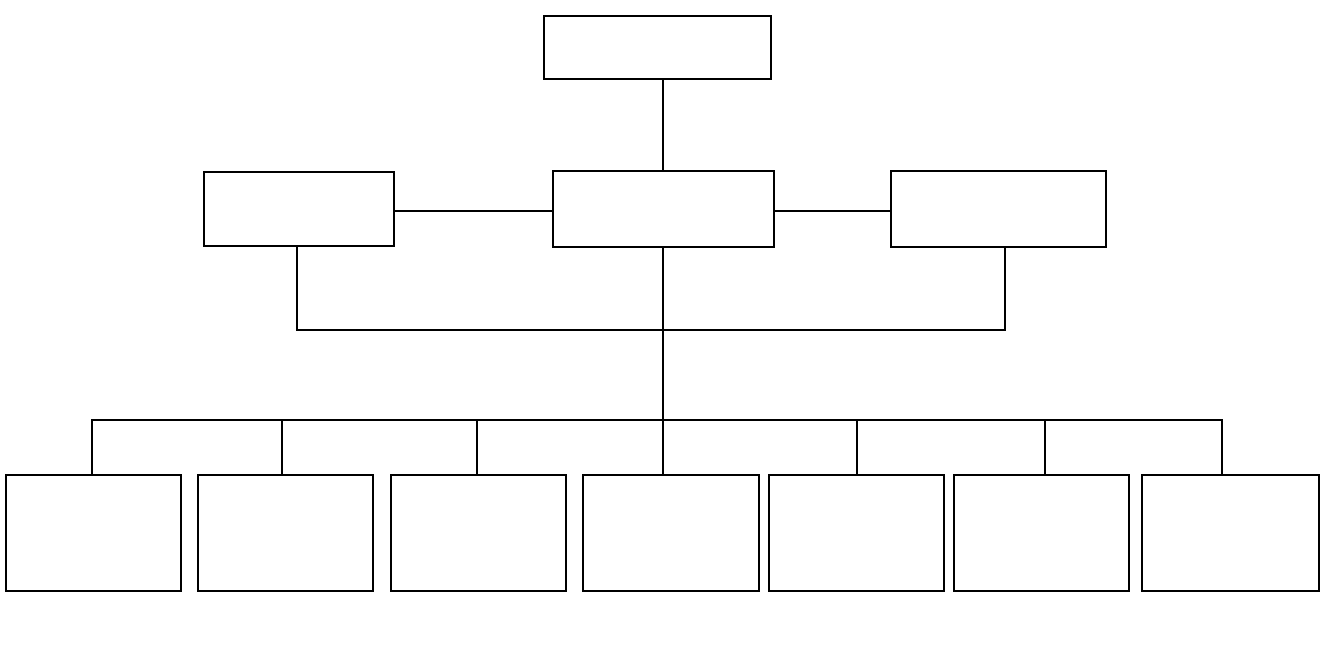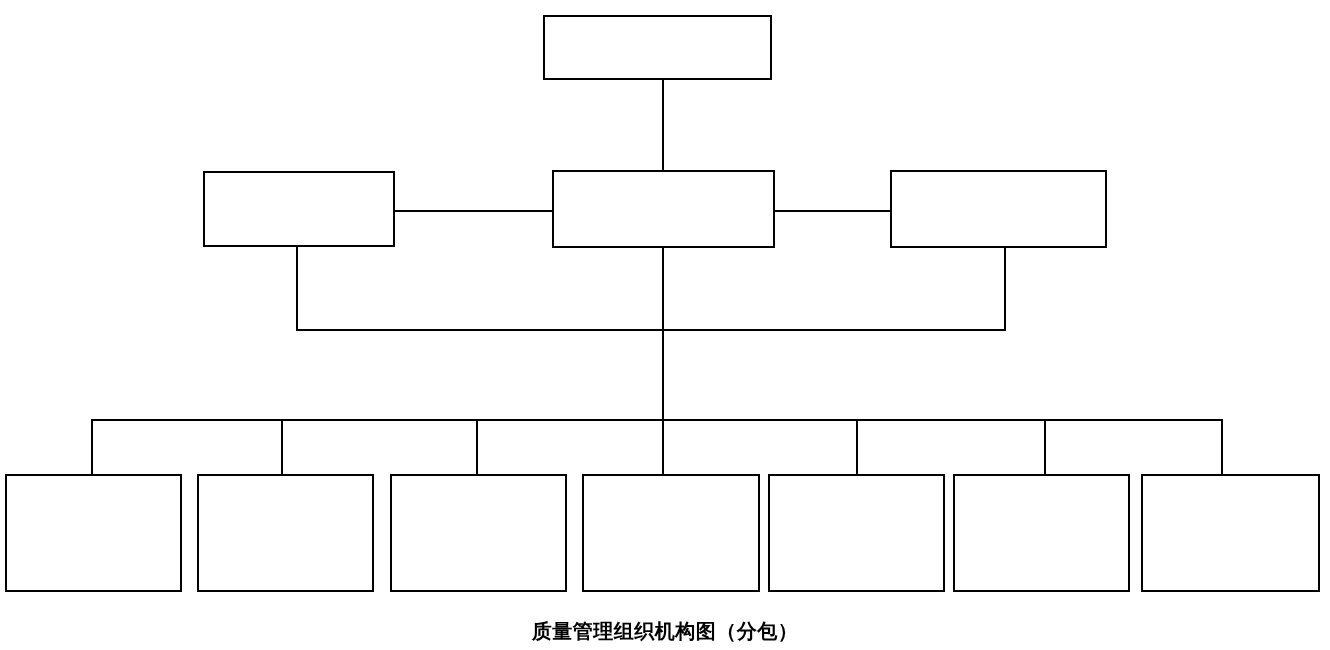--- a/index.html
+++ b/index.html
@@ -93,15 +93,14 @@
   <div id="level3-nodes">
       <div class="node-box" style="left: 5px; top: 474px; width: 177px; height: 118px;"></div>
       <div class="node-box" style="left: 197px; top: 474px; width: 177px; height: 118px;"></div>
       <div class="node-box" style="left: 390px; top: 474px; width: 177px; height: 118px;"></div>
       <div class="node-box" style="left: 582px; top: 474px; width: 178px; height: 118px;"></div>
       <div class="node-box" style="left: 768px; top: 474px; width: 177px; height: 118px;"></div>
       <div class="node-box" style="left: 953px; top: 474px; width: 177px; height: 118px;"></div>
       <div class="node-box" style="left: 1141px; top: 474px; width: 179px; height: 118px;"></div>
     </div>
 
-  <div class="chart-caption" style="top: 618px;">质量管理组织机构图（分包）</div>
 
 </div>
 
 </body></html>

